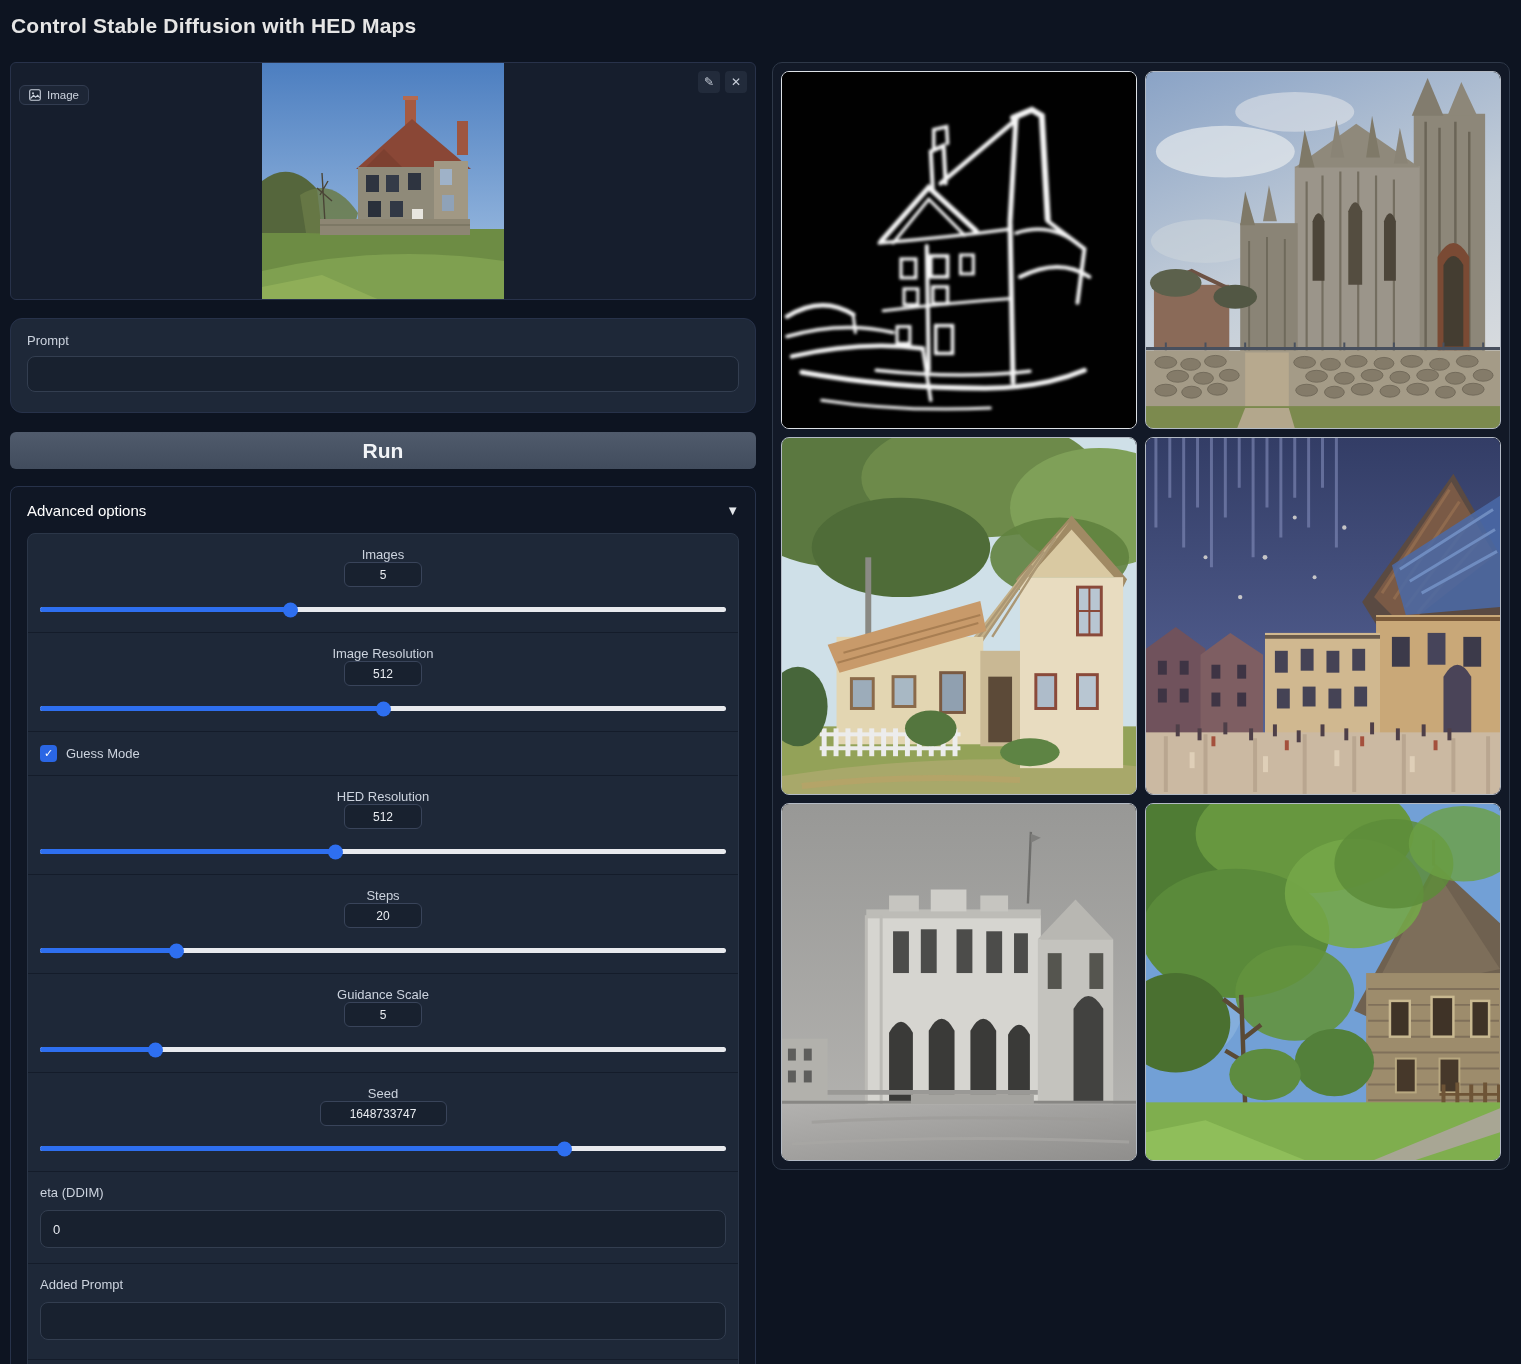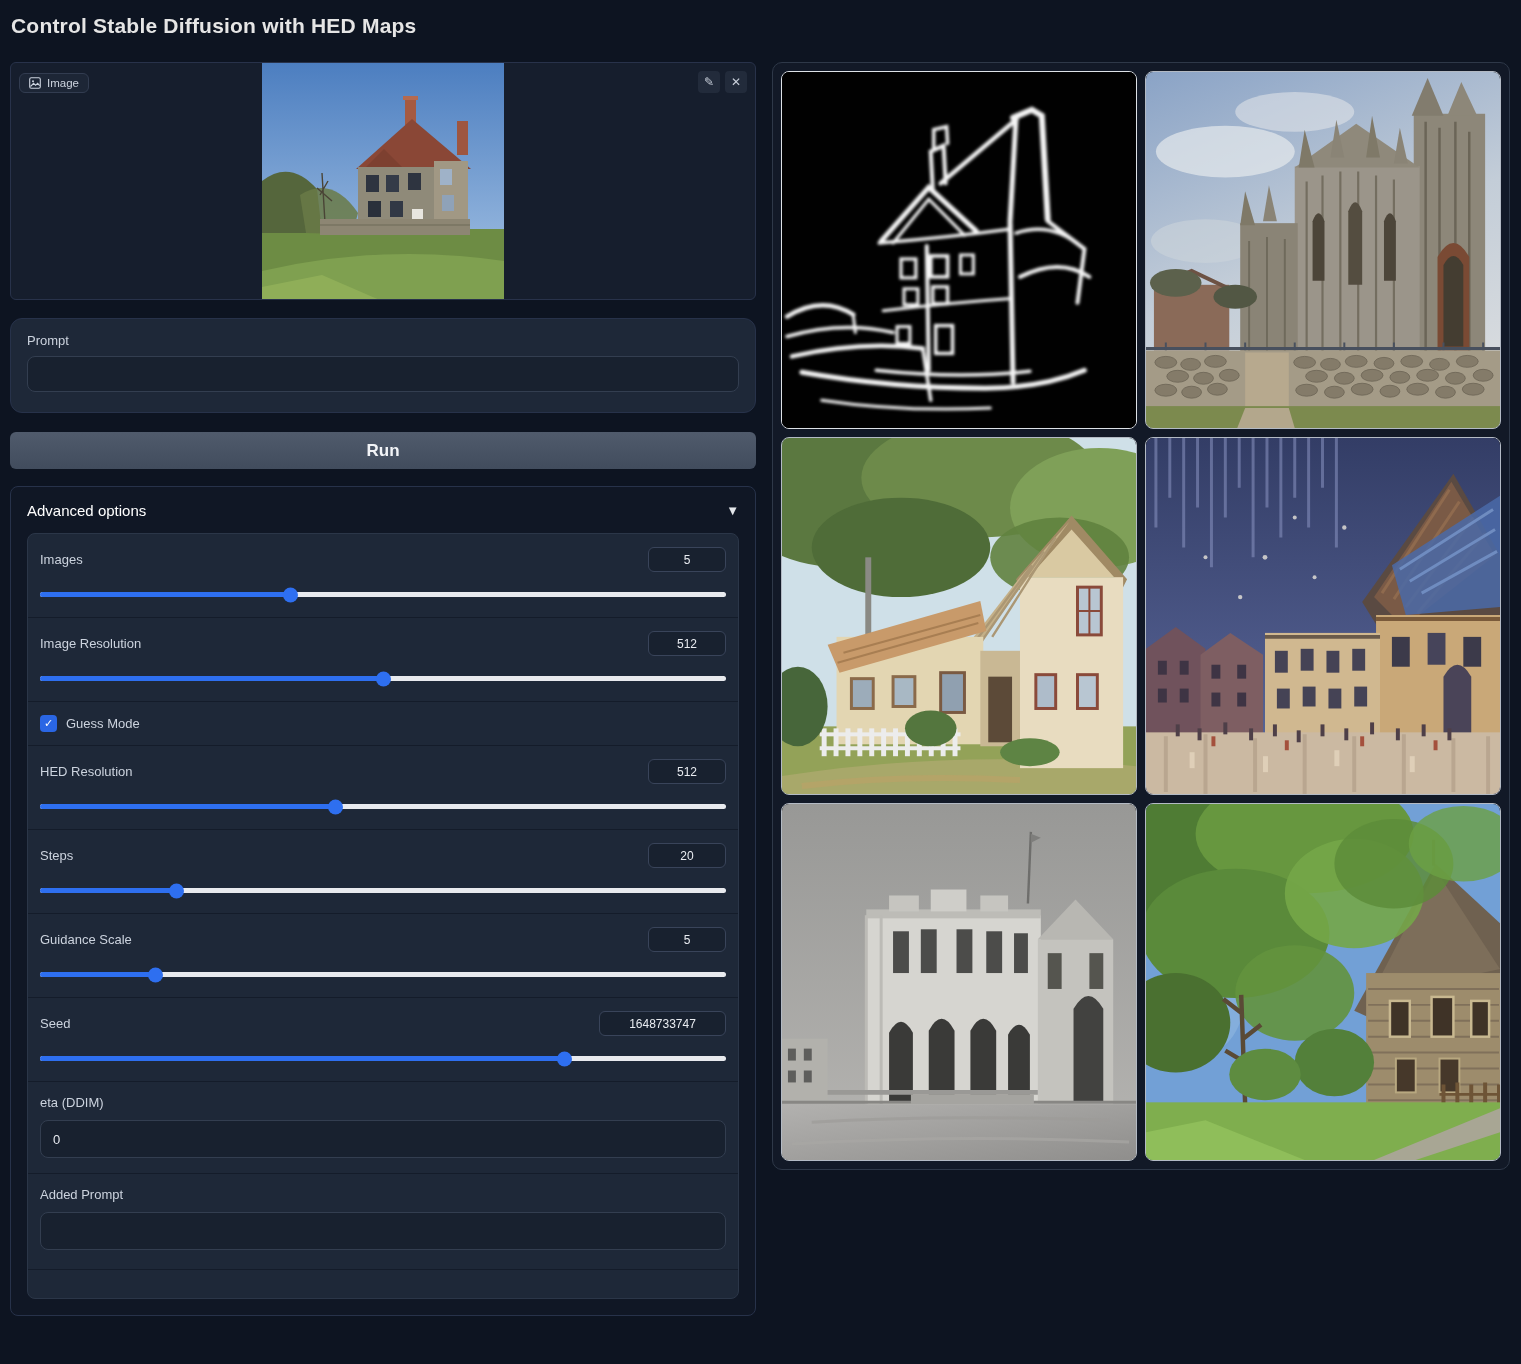--- a/index.html
+++ b/index.html
@@ -27,21 +27,21 @@
     position:absolute;left:11px;top:14px;
     font-size:21px;font-weight:bold;color:#e5e5e5;letter-spacing:.2px;
   }
   
   .left-col{position:absolute;left:10px;top:62px;width:746px;}
   .image-panel{
     position:relative;height:238px;background:#161e2d;
     border:1px solid #28324a;border-radius:6px;overflow:hidden;
   }
   .image-chip{
-    position:absolute;left:8px;top:10px;z-index:3;
+    position:absolute;left:8px;top:22px;z-index:3;
     display:flex;align-items:center;gap:6px;
     background:#1d2636;border:1px solid #323c50;border-radius:6px;
     padding:3px 9px;font-size:11.5px;color:#ccd3de;
   }
   .image-chip svg{display:block;}
   .img-actions{position:absolute;right:8px;top:8px;z-index:3;display:flex;gap:5px;}
   .icon-btn{
     width:22px;height:22px;border-radius:4px;background:#222b3b;
     color:#c9d0db;display:flex;align-items:center;justify-content:center;
     font-size:12px;cursor:pointer;border:none;
@@ -55,40 +55,40 @@
   .field-label{font-size:13px;color:var(--text-dim);margin-bottom:8px;}
   .textbox{
     width:100%;height:36px;background:var(--input-bg);
     border:1px solid #333e50;border-radius:8px;color:var(--text);
     font-size:13px;padding:8px 12px;font-family:"Liberation Sans",sans-serif;
     resize:none;outline:none;
   }
   .run-btn{
     margin-top:19px;width:100%;height:37px;border:none;border-radius:6px;
     background:linear-gradient(180deg,#505b6c,#414c5d);
-    color:#f2f4f7;font-size:17px;font-weight:bold;cursor:pointer;
+    color:#f2f4f7;font-size:21px;font-weight:bold;cursor:pointer;
     font-family:"Liberation Sans",sans-serif;
   }
   .accordion{
     margin-top:17px;background:#101725;border:1px solid #27324a;
     border-radius:8px;padding-bottom:16px;
   }
   .accordion-header{
     display:flex;align-items:center;justify-content:space-between;
     height:46px;padding:0 16px;cursor:pointer;
   }
   .accordion-title{font-size:15px;color:#ffffff;}
   .accordion-arrow{font-size:13px;color:#e3e6ea;}
   .options-group{
     margin:0 16px;background:var(--panel);
     border:1px solid #2b3648;border-radius:8px;overflow:hidden;
   }
   .opt-row{padding:13px 12px 15px;border-bottom:1px solid #141c2a;}
   .opt-row:last-child{border-bottom:none;}
-  .opt-head{display:flex;align-items:center;justify-content:space-between;}
+  .opt-head{display:flex;align-items:center;justify-content:space-between;flex-direction:column;}
   .opt-label{font-size:13px;color:var(--text-dim);}
   .num-box{
     min-width:78px;height:25px;padding:0 8px;background:var(--input-bg);
     border:1px solid #39445a;border-radius:6px;color:#e9ecf1;
     display:flex;align-items:center;justify-content:center;font-size:12px;
   }
   .num-box.wide{min-width:127px;}
   .slider{margin-top:15px;height:15px;display:flex;align-items:center;cursor:pointer;}
   .slider-track{position:relative;width:100%;height:4.5px;background:var(--track);border-radius:3px;}
   .slider-fill{position:relative;height:100%;background:var(--accent);border-radius:3px;}

